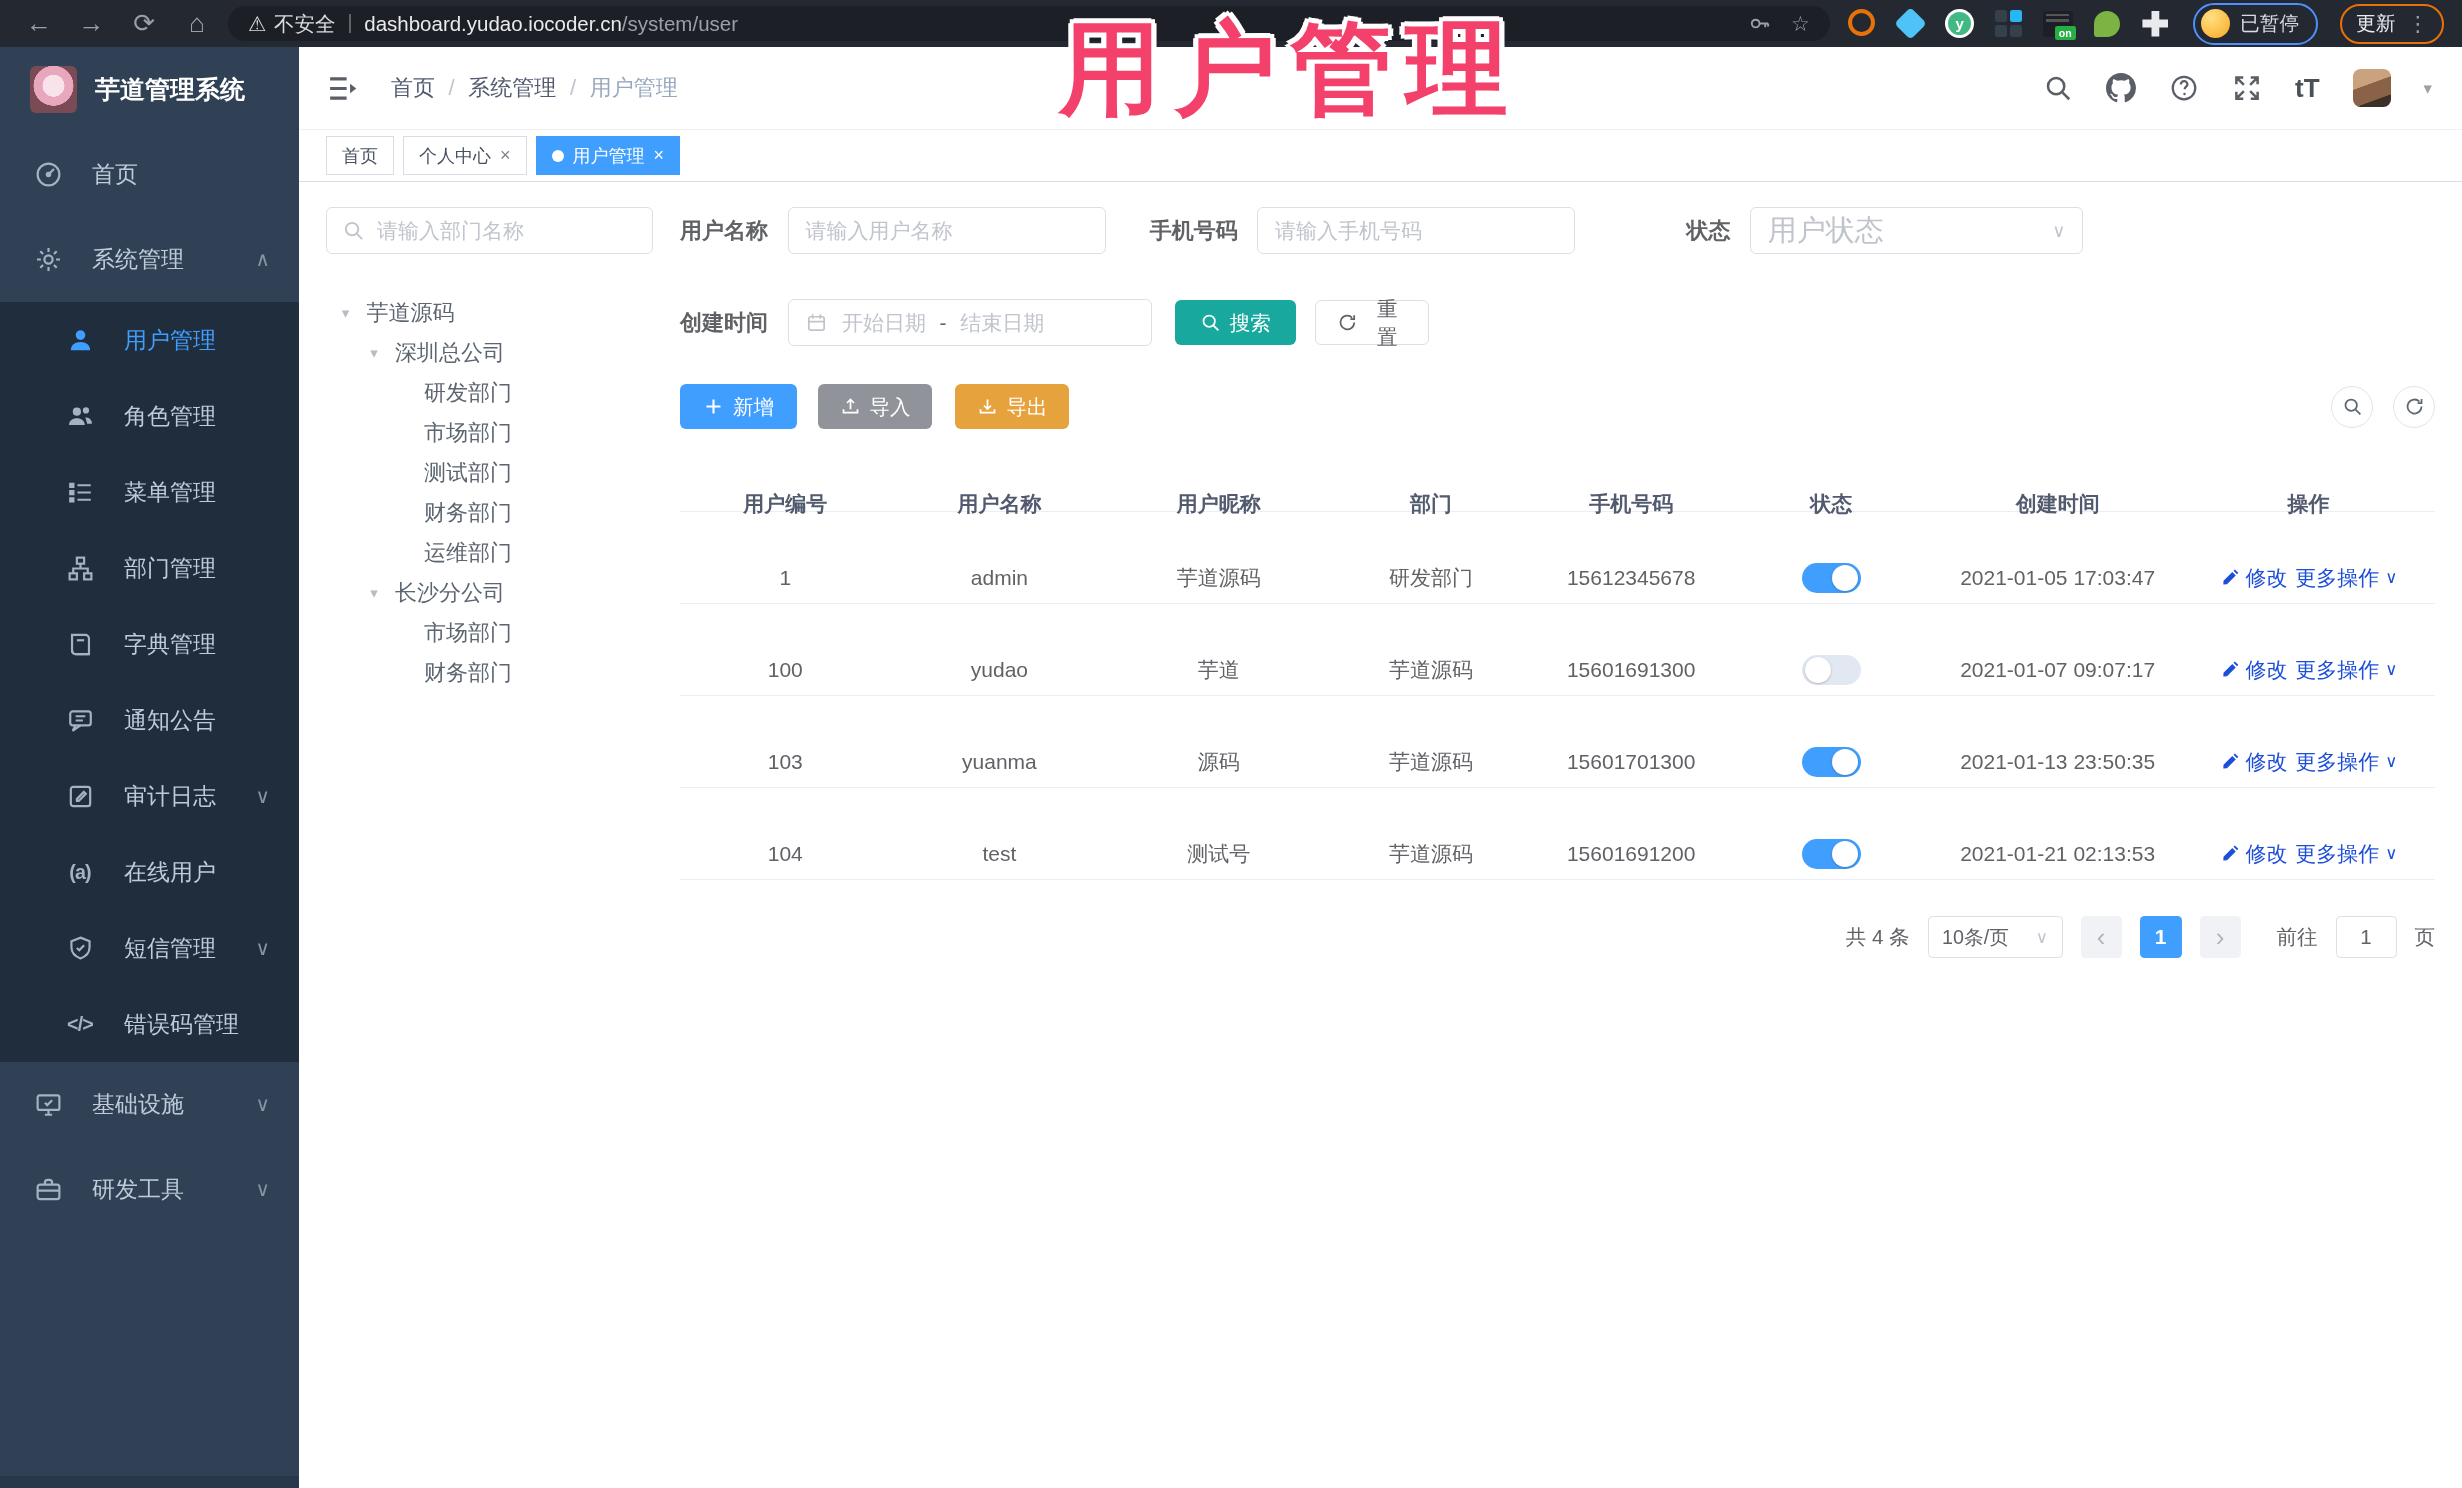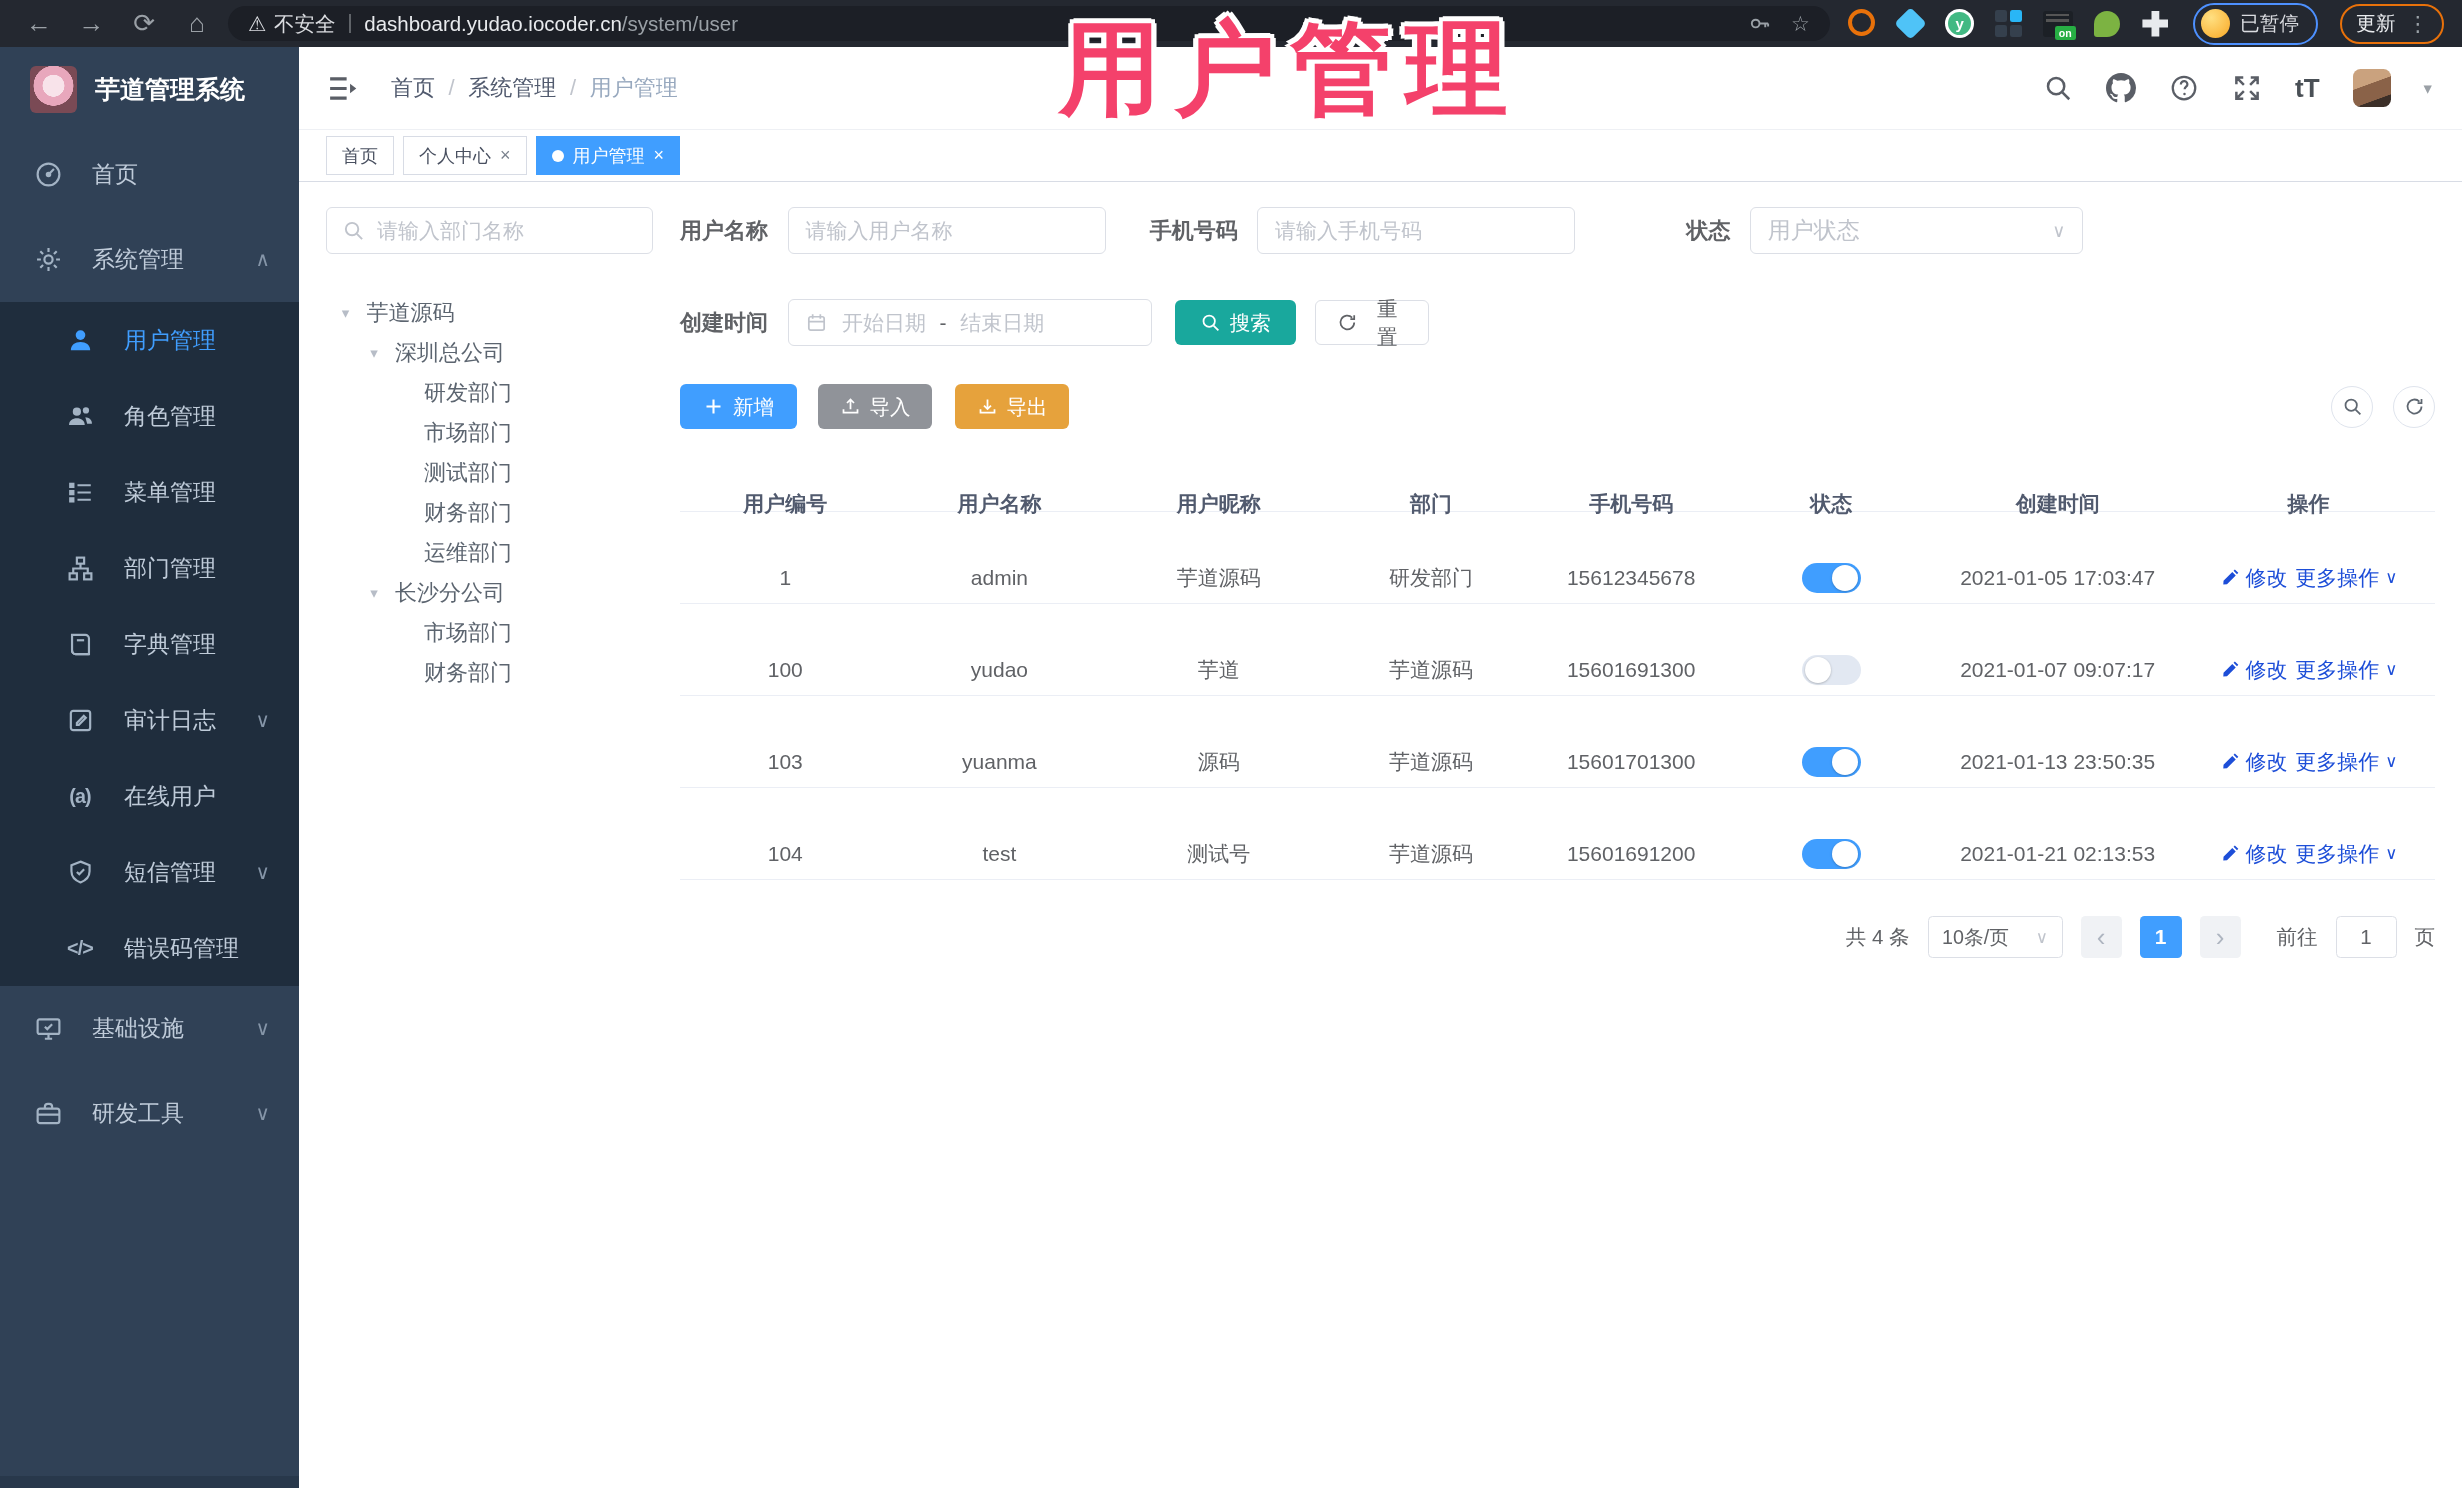--- a/index.html
+++ b/index.html
@@ -98,21 +98,21 @@
   .t-caret { color:#b7bdc7; font-size:15px; width:24px; text-align:center; flex-shrink:0; }
   .lv0 { padding-left:7.6px; } .lv1 { padding-left:36px; } .lv2 { padding-left:98px; }
 
   .right-panel { flex:1; min-width:0; display:flex; flex-direction:column; }
   .f-row { display:flex; align-items:center; }
   .f-label { font-size:22px; font-weight:bold; color:#606266; flex-shrink:0; }
   .inp { height:47px; border:1.5px solid #dcdfe6; border-radius:6px; font-size:21px; color:#606266;
      padding:0 16.7px; outline:none; background:#fff; font-family:inherit; }
   .inp::placeholder { color:#c0c4cc; }
   .sel { display:flex; align-items:center; }
-  .sel .ph { color:#c0c4cc; font-size:23px; flex:1; }
+  .sel .ph { color:#c0c4cc; font-size:29px; flex:1; }
   .sel .chev { color:#c0c4cc; font-size:18px; }
   .date-range { height:47px; border:1.5px solid #dcdfe6; border-radius:6px; display:flex; align-items:center;
      gap:13.6px; padding:0 16.7px; font-size:21px; color:#c0c4cc; }
   .date-range svg { width:23px; height:23px; color:#c0c4cc; }
   .date-sep { color:#606266; }
   .btn { height:45px; border-radius:6px; display:flex; align-items:center; justify-content:center; gap:9px;
      font-size:20.5px; border:none; cursor:default; padding:0 21px; font-family:inherit; }
   .btn svg { width:21px; height:21px; }
   .btn-search { background:#19a89d; color:#fff; }
   .btn-reset { background:#fff; color:#606266; border:1.5px solid #dcdfe6; }
@@ -299,20 +299,30 @@
                   <path d="M5 4h11a3 3 0 013 3v13H8a3 3 0 01-3-3V4z"></path>
                   <path d="M5 16.5a3 3 0 003 3.5h11"></path>
                   <path d="M9 8.5h6"></path>
                 </svg>
               </span>
             <span>字典管理</span>
           </div>
           <div class="m-item">
             <span class="ic">
                 <svg viewBox="0 0 24 24" fill="none" stroke="currentColor" stroke-width="1.8">
+                  <rect x="3.5" y="4.5" width="17" height="11.5" rx="2"></rect>
+                  <path d="M8 16l-2.5 4.5L12 16"></path>
+                  <path d="M8 8.5h8M8 12h6"></path>
+                </svg>
+              </span>
+            <span>通知公告</span>
+          </div>
+          <div class="m-item">
+            <span class="ic">
+                <svg viewBox="0 0 24 24" fill="none" stroke="currentColor" stroke-width="1.8">
                   <rect x="4" y="4" width="16" height="16" rx="2"></rect>
                   <path d="M14.8 8.2l1.6 1.6-5.8 5.8H9v-1.6z"></path>
                 </svg>
               </span>
             <span>审计日志</span>
             <span class="m-chev">∨</span>
           </div>
           <div class="m-item">
             <span class="ic glyph-ic">(a)</span>
             <span>在线用户</span>

